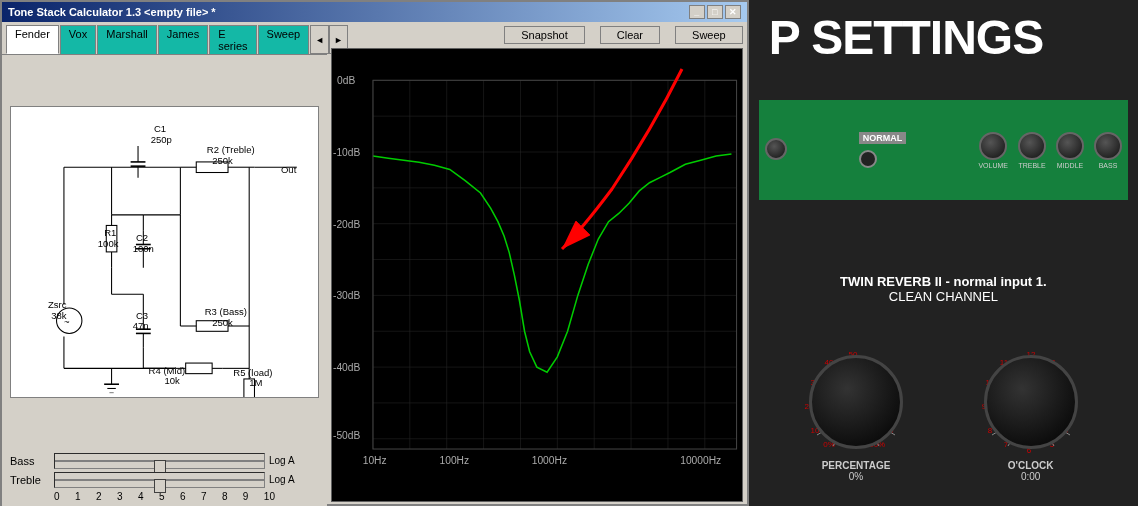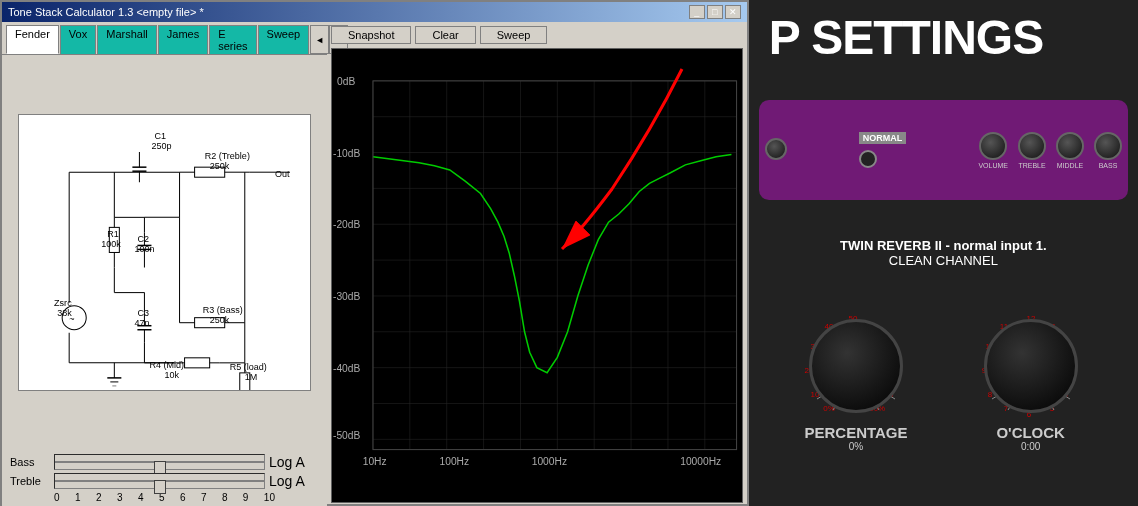--- a/index.html
+++ b/index.html
@@ -14,21 +14,21 @@
       display: flex;
       flex-direction: column;
       position: relative;
     }
 
     
     #title-bar {
       background: linear-gradient(to right, #0a246a, #a6caf0);
       color: white;
       font-size: 11px;
-      font-weight: normal;
+      font-weight: bold;
       padding: 3px 6px;
       display: flex;
       align-items: center;
       justify-content: space-between;
       height: 20px;
     }
     #title-bar-buttons {
       display: flex; gap: 2px;
     }
     .title-btn {
@@ -95,21 +95,21 @@
       background: #d4d0c8;
       cursor: pointer;
       font-size: 9px;
       display: flex; align-items: center;
     }
 
     
     #circuit-area {
       flex: 1;
       background: white;
-      margin: 16px;
+      margin: 8px;
       border: 1px solid #808080;
       position: relative;
       overflow: hidden;
     }
 
     
     #sliders-area {
       padding: 4px 8px;
       background: #d4d0c8;
     }
@@ -141,43 +141,44 @@
       appearance: none;
       width: 12px; height: 14px;
       background: #d4d0c8;
       border: 1px solid #404040;
       cursor: pointer;
     }
     .slider-input::-webkit-slider-runnable-track {
       height: 2px; background: #808080;
     }
     .slider-type {
-      width: 50px; font-size: 14px;
+      width: 50px; font-size: 10px;
     }
 
     #scale-numbers {
       display: flex;
       justify-content: space-between;
       padding: 0 44px 0 44px;
       font-size: 10px;
     }
 
     
     #right-panel {
       flex: 1;
       display: flex;
       flex-direction: column;
       padding: 4px;
     }
 
     
     #toolbar {
       display: flex;
-      gap: 4px;
+      gap: 15px;
       margin-bottom: 4px;
+      justify-content: flex-end;
     }
     .toolbar-btn {
       padding: 2px 16px;
       background: #d4d0c8;
       border: 1px solid #808080;
       font-size: 11px;
       cursor: pointer;
     }
 
     
@@ -203,23 +204,23 @@
     #amp-title {
       color: white;
       font-size: 48px;
       font-weight: bold;
       font-family: Arial, sans-serif;
       padding: 10px 20px 5px;
       letter-spacing: -1px;
     }
 
     #amp-hardware {
-      background: #701a75;
+      background: #15803d;
       margin: 0 10px;
-      border-radius: 10px;
+      border-radius: 0;
       padding: 6px;
       height: 100px;
       display: flex;
       flex-direction: column;
       align-items: stretch;
     }
 
     #amp-hardware-top {
       display: flex;
       justify-content: space-between;
@@ -266,20 +267,21 @@
 
     #amp-desc {
       color: white;
       text-align: center;
       font-size: 13px;
       padding: 8px 10px;
     }
 
     #amp-desc-title {
       font-weight: bold;
+      margin-top: 36px;
     }
 
     
     #dial-section {
       display: flex;
       justify-content: space-around;
       padding: 5px 20px;
     }
 
     .dial-container {
@@ -290,21 +292,21 @@
 
     .big-knob {
       width: 100px; height: 100px;
       background: radial-gradient(circle at 40% 35%, #333, #000);
       border-radius: 50%;
       border: 3px solid #444;
       position: relative;
     }
 
     .dial-label {
-      font-size: 15px;
+      font-size: 10px;
       color: #ccc;
       text-align: left;
       margin-top: 3px;
       font-weight: bold;
     }
 
     .dial-value {
       font-size: 10px;
       color: #ccc;
       text-align: center;

